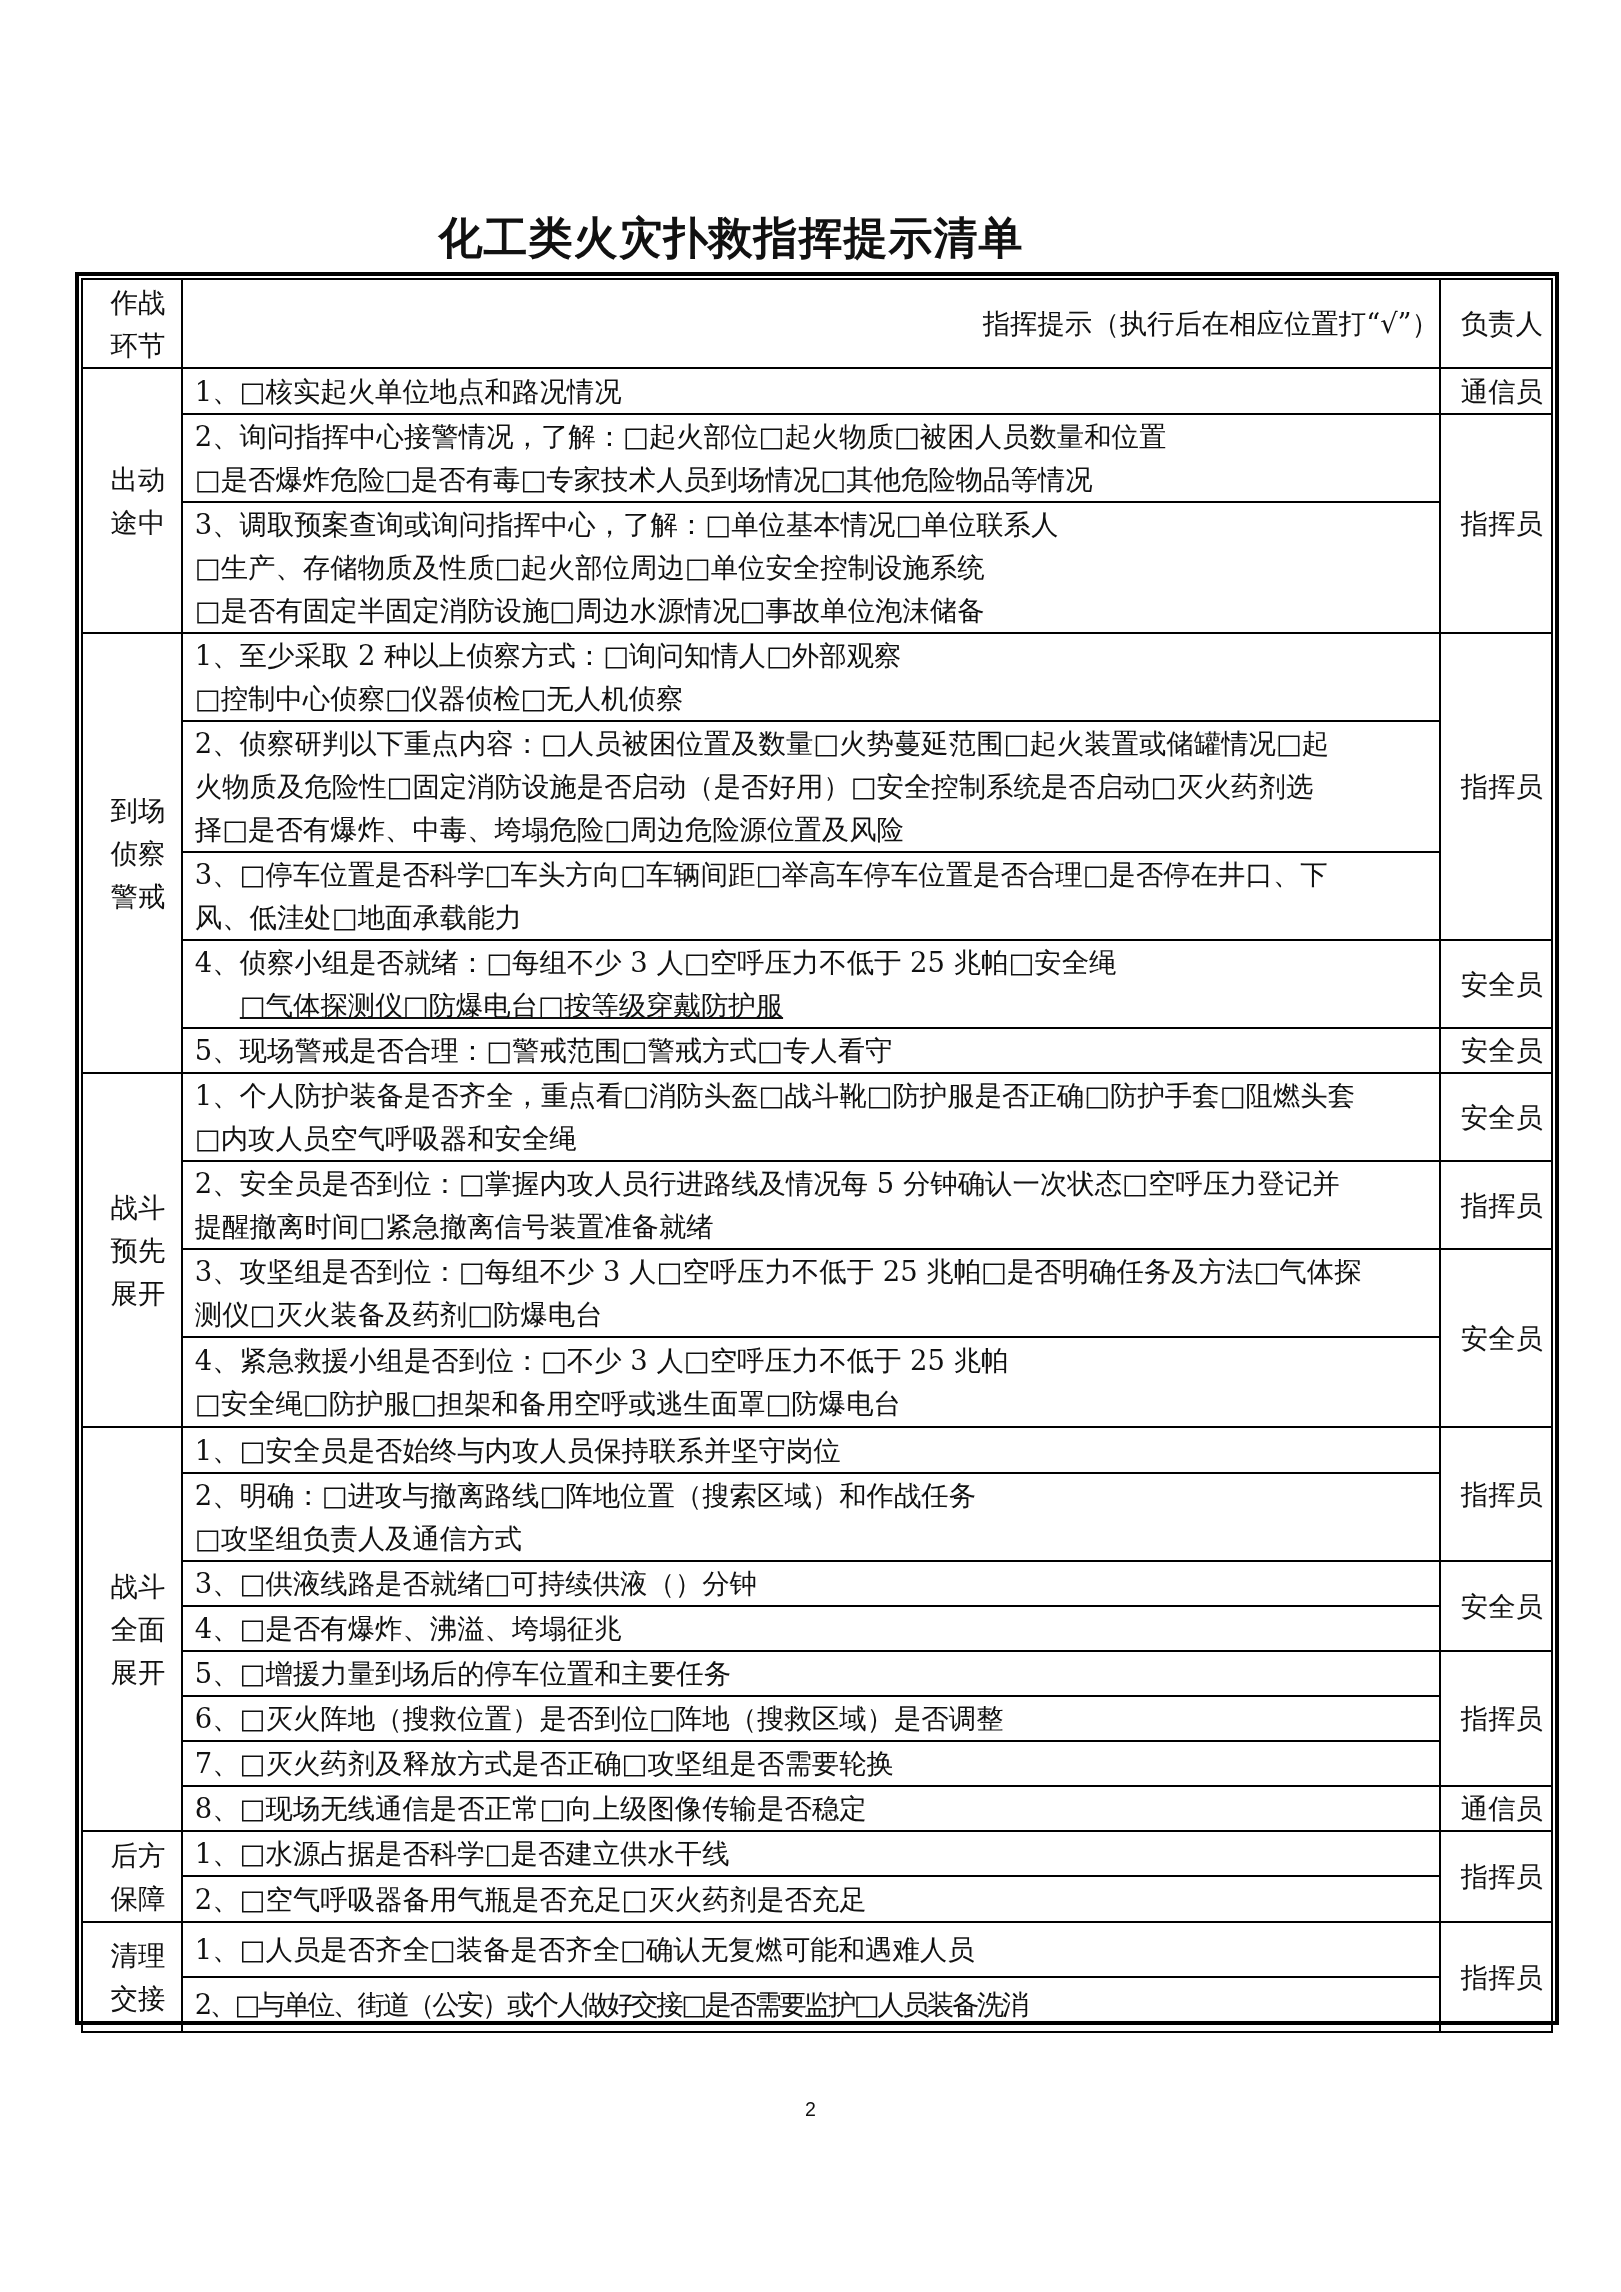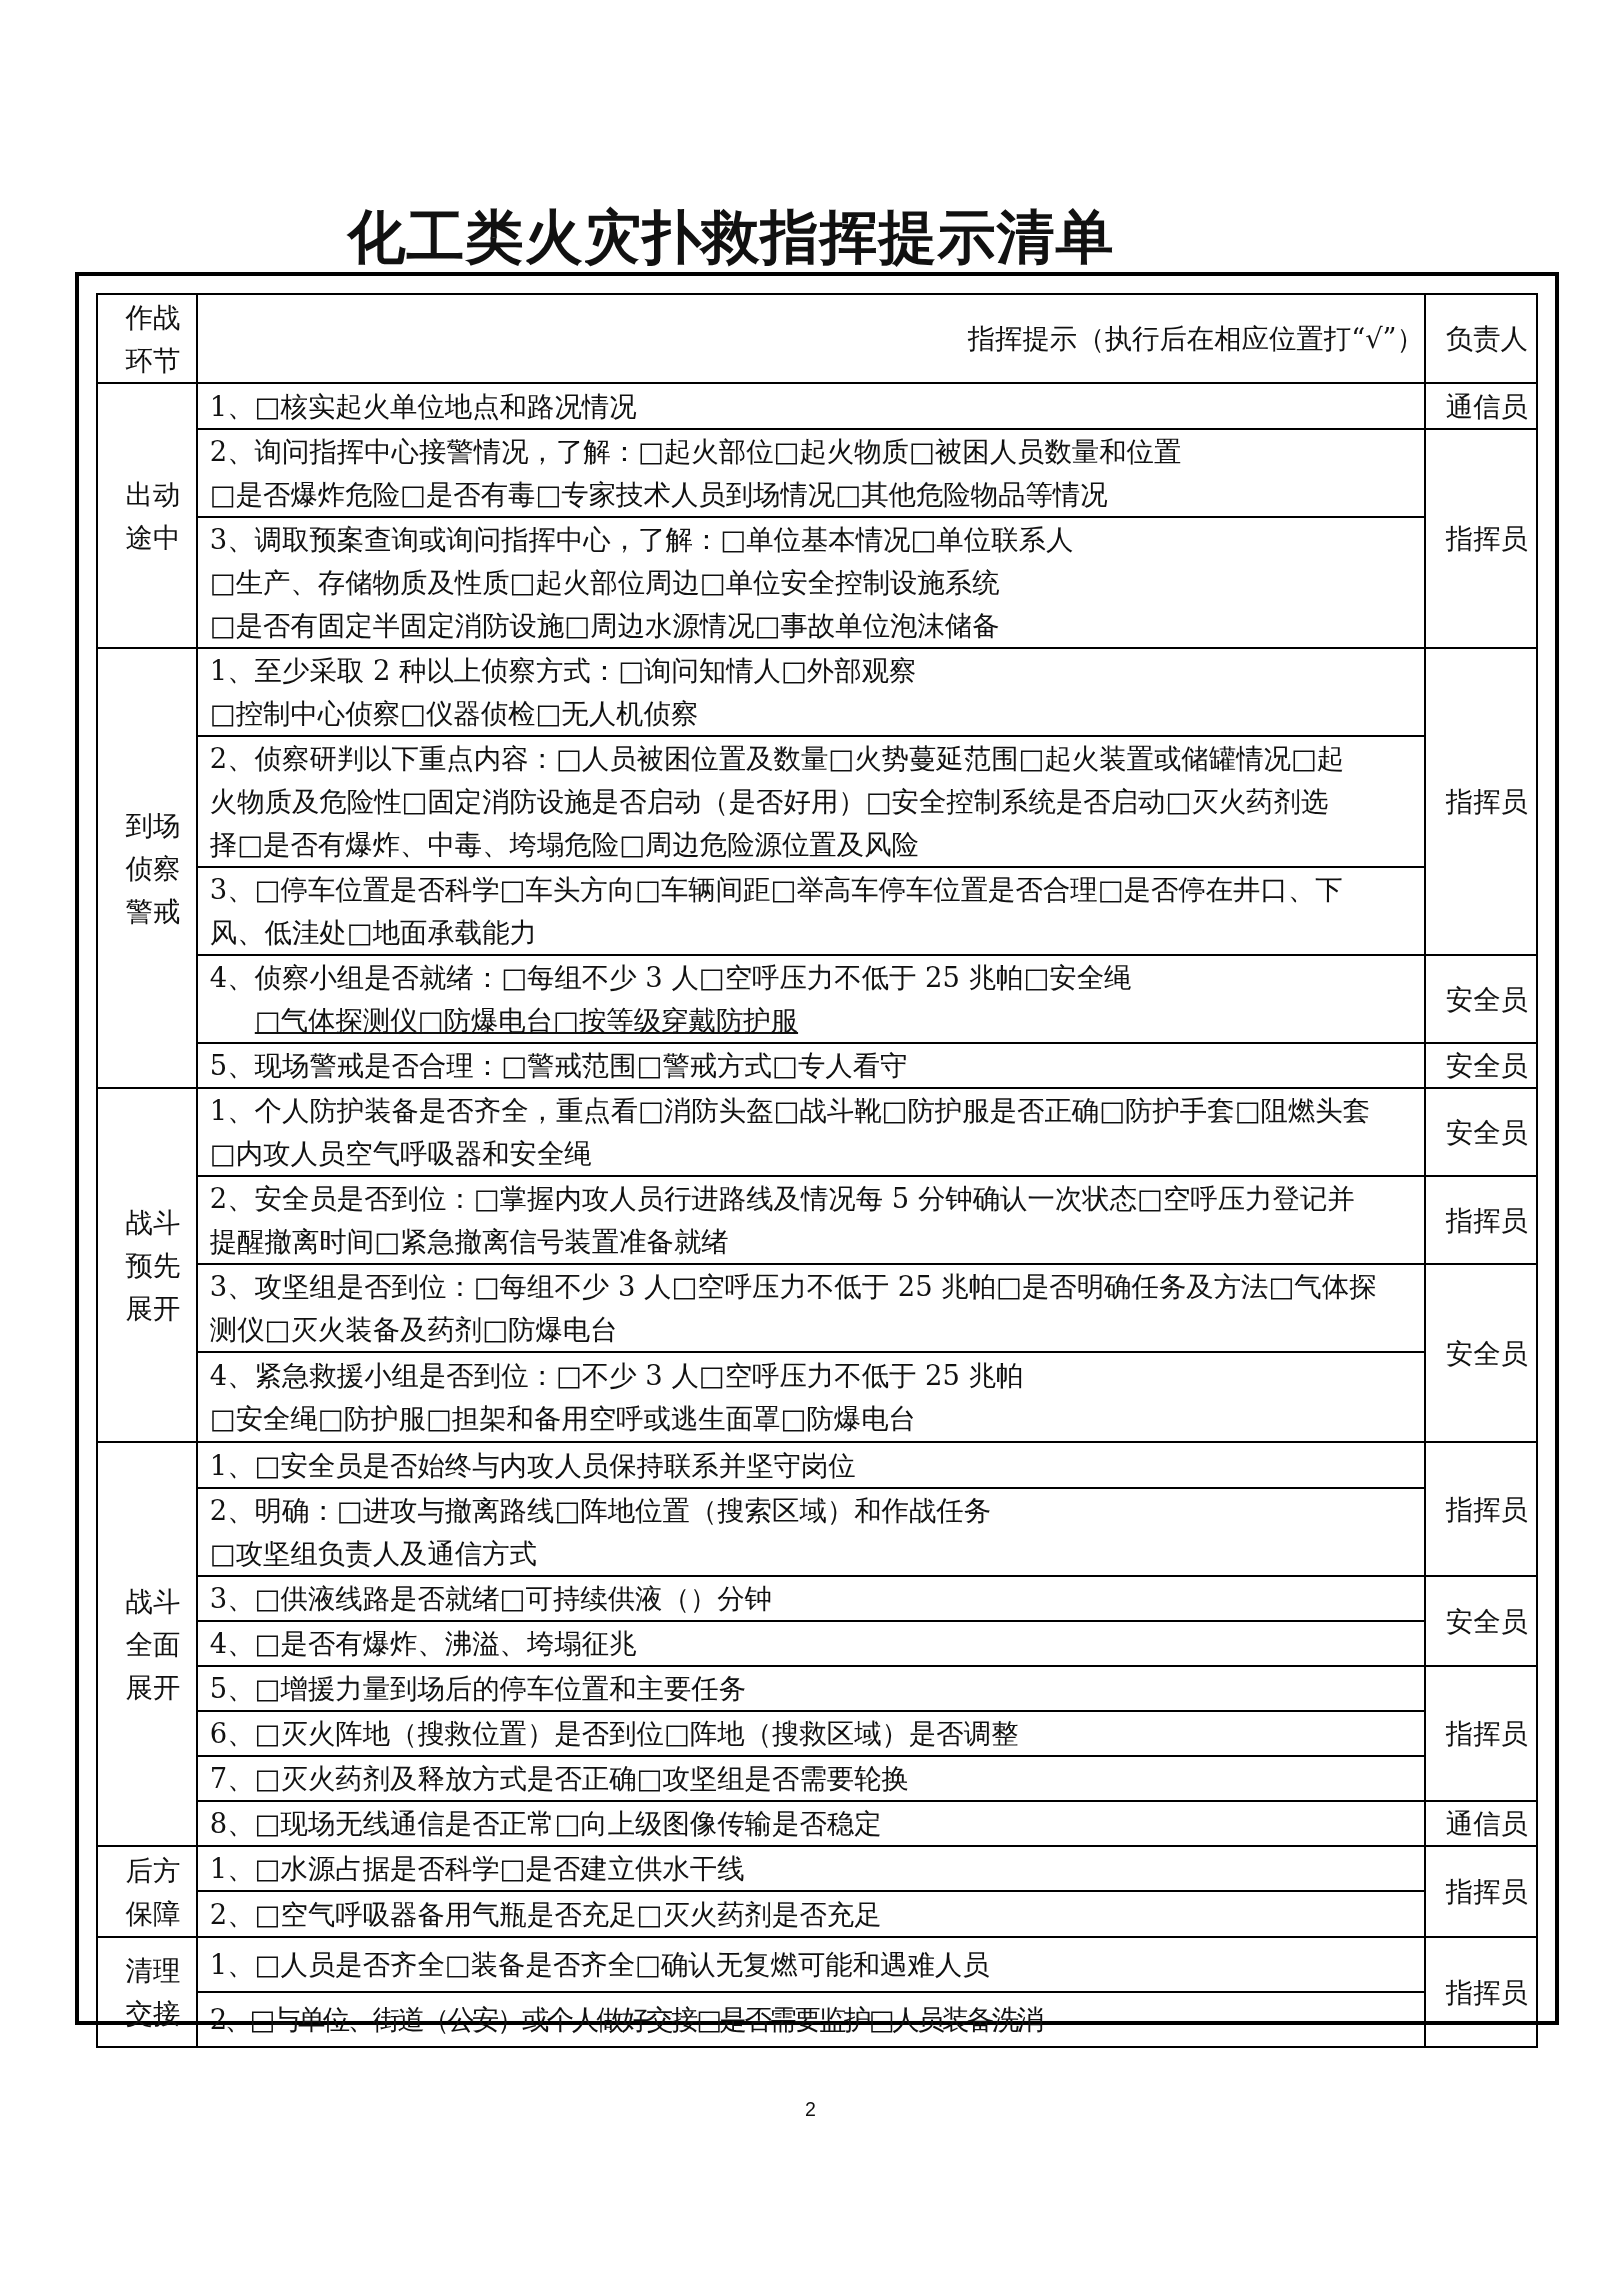--- a/index.html
+++ b/index.html
@@ -2,26 +2,26 @@
 <html><head>
 <meta charset="utf-8">
 <style>
   html, body { margin: 0; padding: 0; background: #ffffff; }
   body {
     width: 1621px; height: 2293px; position: relative; overflow: hidden;
     font-family: "Liberation Serif", "DejaVu Serif", serif; color: #111;
   }
   .title {
     position: absolute; left: 0; top: 208px; width: 1462px; text-align: center;
-    font-size: 58px; font-weight: bold; letter-spacing: 1px; line-height: 59px;
+    font-size: 44px; font-weight: bold; letter-spacing: 1px; line-height: 59px;
     font-family: "DejaVu Serif", "Liberation Serif", serif;
   }
   .frame {
     position: absolute; left: 75px; top: 272px; width: 1484px; height: 1753px;
-    border: 4.9px solid #000; box-sizing: border-box; padding: 17px;
+    border: 4.9px solid #000; box-sizing: border-box; padding: 2px;
   }
   table.grid {
     width: 100%; height: 100%; border-collapse: collapse; table-layout: fixed;
     border: 2px solid #000;
   }
   table.grid td {
     border: 2px solid #000; padding: 0 0 0 11.8px; vertical-align: middle;
     font-size: 27.4px; line-height: 43px; font-family: "DejaVu Serif", "Liberation Serif", serif;
   }
   td.stage { text-align: center; padding: 0 3.9px; line-height: 44px; font-size: 28px; }

